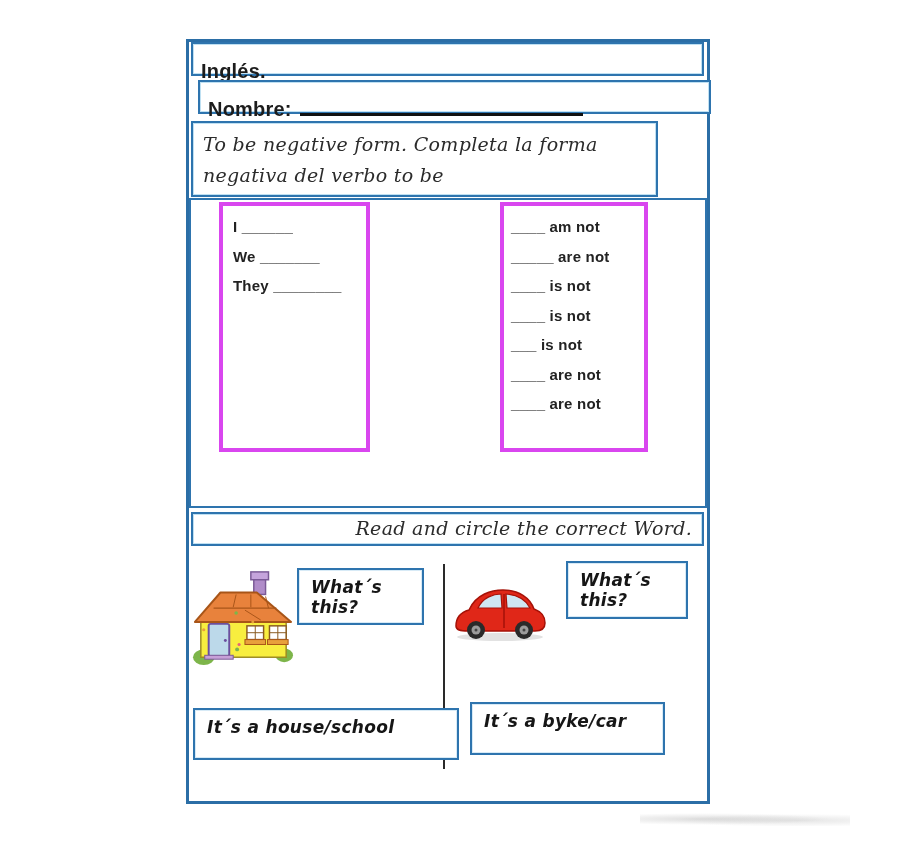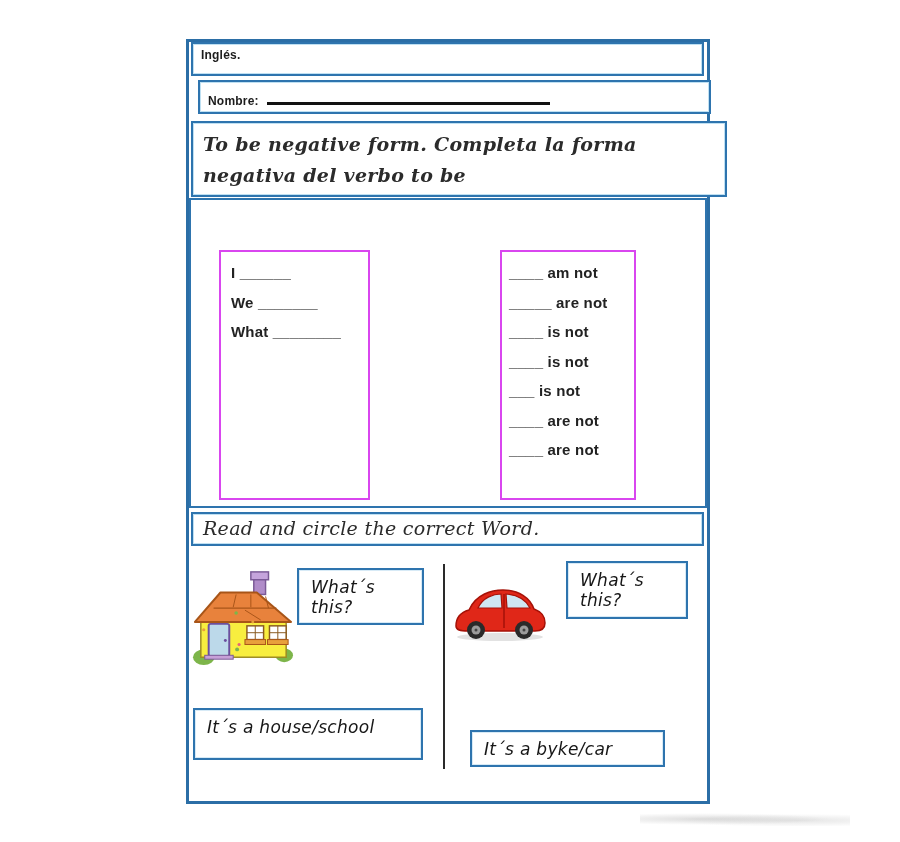--- a/index.html
+++ b/index.html
@@ -11,64 +11,63 @@
   .worksheet{
     position:absolute;left:186px;top:39px;width:524px;height:765px;
     border:3px solid var(--accent-dark);box-sizing:border-box;background:#fff;
   }
   .hdr-box{
     position:absolute;box-sizing:border-box;border:2px solid var(--accent);
     box-shadow:0 0 0 1px #bfe0f2 inset;background:#fff;
   }
   .box-subject{left:2px;top:0;width:513px;height:34px;}
   .box-name{left:9px;top:38px;width:513px;height:34px;}
-  .box-instr1{left:2px;top:79px;width:536px;height:76px;font-weight:bold;}
-  .box-instr2{left:2px;top:470px;width:513px;height:34px;}
+  .box-instr1{left:2px;top:79px;width:467px;height:76px;}
+  .box-instr2{left:2px;top:470px;width:513px;height:34px;text-align:right;}
   .bold-label{
-    font-weight:bold;font-size:12px;color:var(--ink);letter-spacing:.2px;
-    padding:4px 0 0 8px;display:inline-block;
+    font-weight:bold;font-size:20px;color:var(--ink);letter-spacing:.2px;
+    padding:16px 0 0 8px;display:inline-block;
   }
   .name-line{
     display:inline-block;width:283px;border-bottom:3px solid #111;
     height:20px;margin-left:8px;vertical-align:baseline;
   }
   .script{
     font-family:"DejaVu Serif",serif;font-style:italic;font-size:19px;color:#2b2b2b;
     letter-spacing:.3px;
   }
   .box-instr1 .script{display:block;padding:6px 26px 0 10px;line-height:31px;}
   .box-instr2 .script{display:block;padding:3px 10px 0 10px;}
   .section-tobe{
     position:absolute;left:0;top:156px;width:518px;height:310px;box-sizing:border-box;
     border:2px solid var(--accent);background:#fff;
   }
   .fill-box{
-    position:absolute;box-sizing:border-box;border:2px solid #d946ef;background:#fff;
+    position:absolute;box-sizing:border-box;border:4px solid #d946ef;background:#fff;
     padding:6px 0 0 10px;
-    margin-top:48px;
   }
   .fill-box-left{left:28px;top:2px;width:151px;height:250px;}
-  .fill-box-right{left:309px;top:2px;width:136px;height:250px;padding-left:7px;}
+  .fill-box-right{left:309px;top:2px;width:148px;height:250px;padding-left:7px;}
   .fill-row{
     font-weight:bold;font-size:15px;color:#222;line-height:29.5px;
     white-space:nowrap;letter-spacing:.2px;
   }
   .section-circle{position:absolute;left:0;top:506px;width:518px;height:256px;}
   .q-box,.a-box{
     position:absolute;box-sizing:border-box;border:2px solid var(--accent);background:#fff;
     box-shadow:0 0 0 1px #d7eaf6 inset;
   }
   .hand{
-    font-family:"DejaVu Sans",sans-serif;font-style:italic;font-weight:normal;
+    font-family:"DejaVu Sans",sans-serif;font-style:italic;font-weight:bold;
     font-size:17px;color:#161616;letter-spacing:.3px;display:block;padding:7px 0 0 12px;
   }
   .q1{left:108px;top:20px;width:127px;height:57px;}
   .q2{left:377px;top:13px;width:122px;height:58px;}
-  .a1{left:4px;top:160px;width:230px;height:52px;}
-  .a2{left:281px;top:154px;width:195px;height:37px;margin-top:28px;}
+  .a1{left:4px;top:160px;width:266px;height:52px;}
+  .a2{left:281px;top:154px;width:195px;height:53px;}
   .divider{
     position:absolute;left:254px;top:16px;width:0;height:205px;
     border-left:2px solid #2a2a2a;
   }
   .img-house{position:absolute;left:3px;top:18px;width:102px;height:104px;}
   .img-car{position:absolute;left:261px;top:34px;width:100px;height:62px;}
   .scan-artifact{
     position:absolute;left:640px;top:812px;width:210px;height:14px;
     background:radial-gradient(ellipse at 30% 50%,rgba(160,160,160,.35),rgba(255,255,255,0) 60%),
                radial-gradient(ellipse at 75% 60%,rgba(170,170,170,.3),rgba(255,255,255,0) 55%);
@@ -88,21 +87,21 @@
   </div>
 
   <div class="hdr-box box-instr1">
     <span class="script">To be negative form.  Completa la forma negativa del verbo to be</span>
   </div>
 
   <div class="section-tobe">
     <div class="fill-box fill-box-left">
       <div class="fill-row">I ______</div>
       <div class="fill-row">We _______</div>
-      <div class="fill-row">What ________</div>
+      <div class="fill-row">They ________</div>
     </div>
     <div class="fill-box fill-box-right">
       <div class="fill-row">____ am  not</div>
       <div class="fill-row">_____  are not</div>
       <div class="fill-row">____  is not</div>
       <div class="fill-row">____  is not</div>
       <div class="fill-row">___  is  not</div>
       <div class="fill-row">____   are not</div>
       <div class="fill-row">____  are not</div>
     </div>

